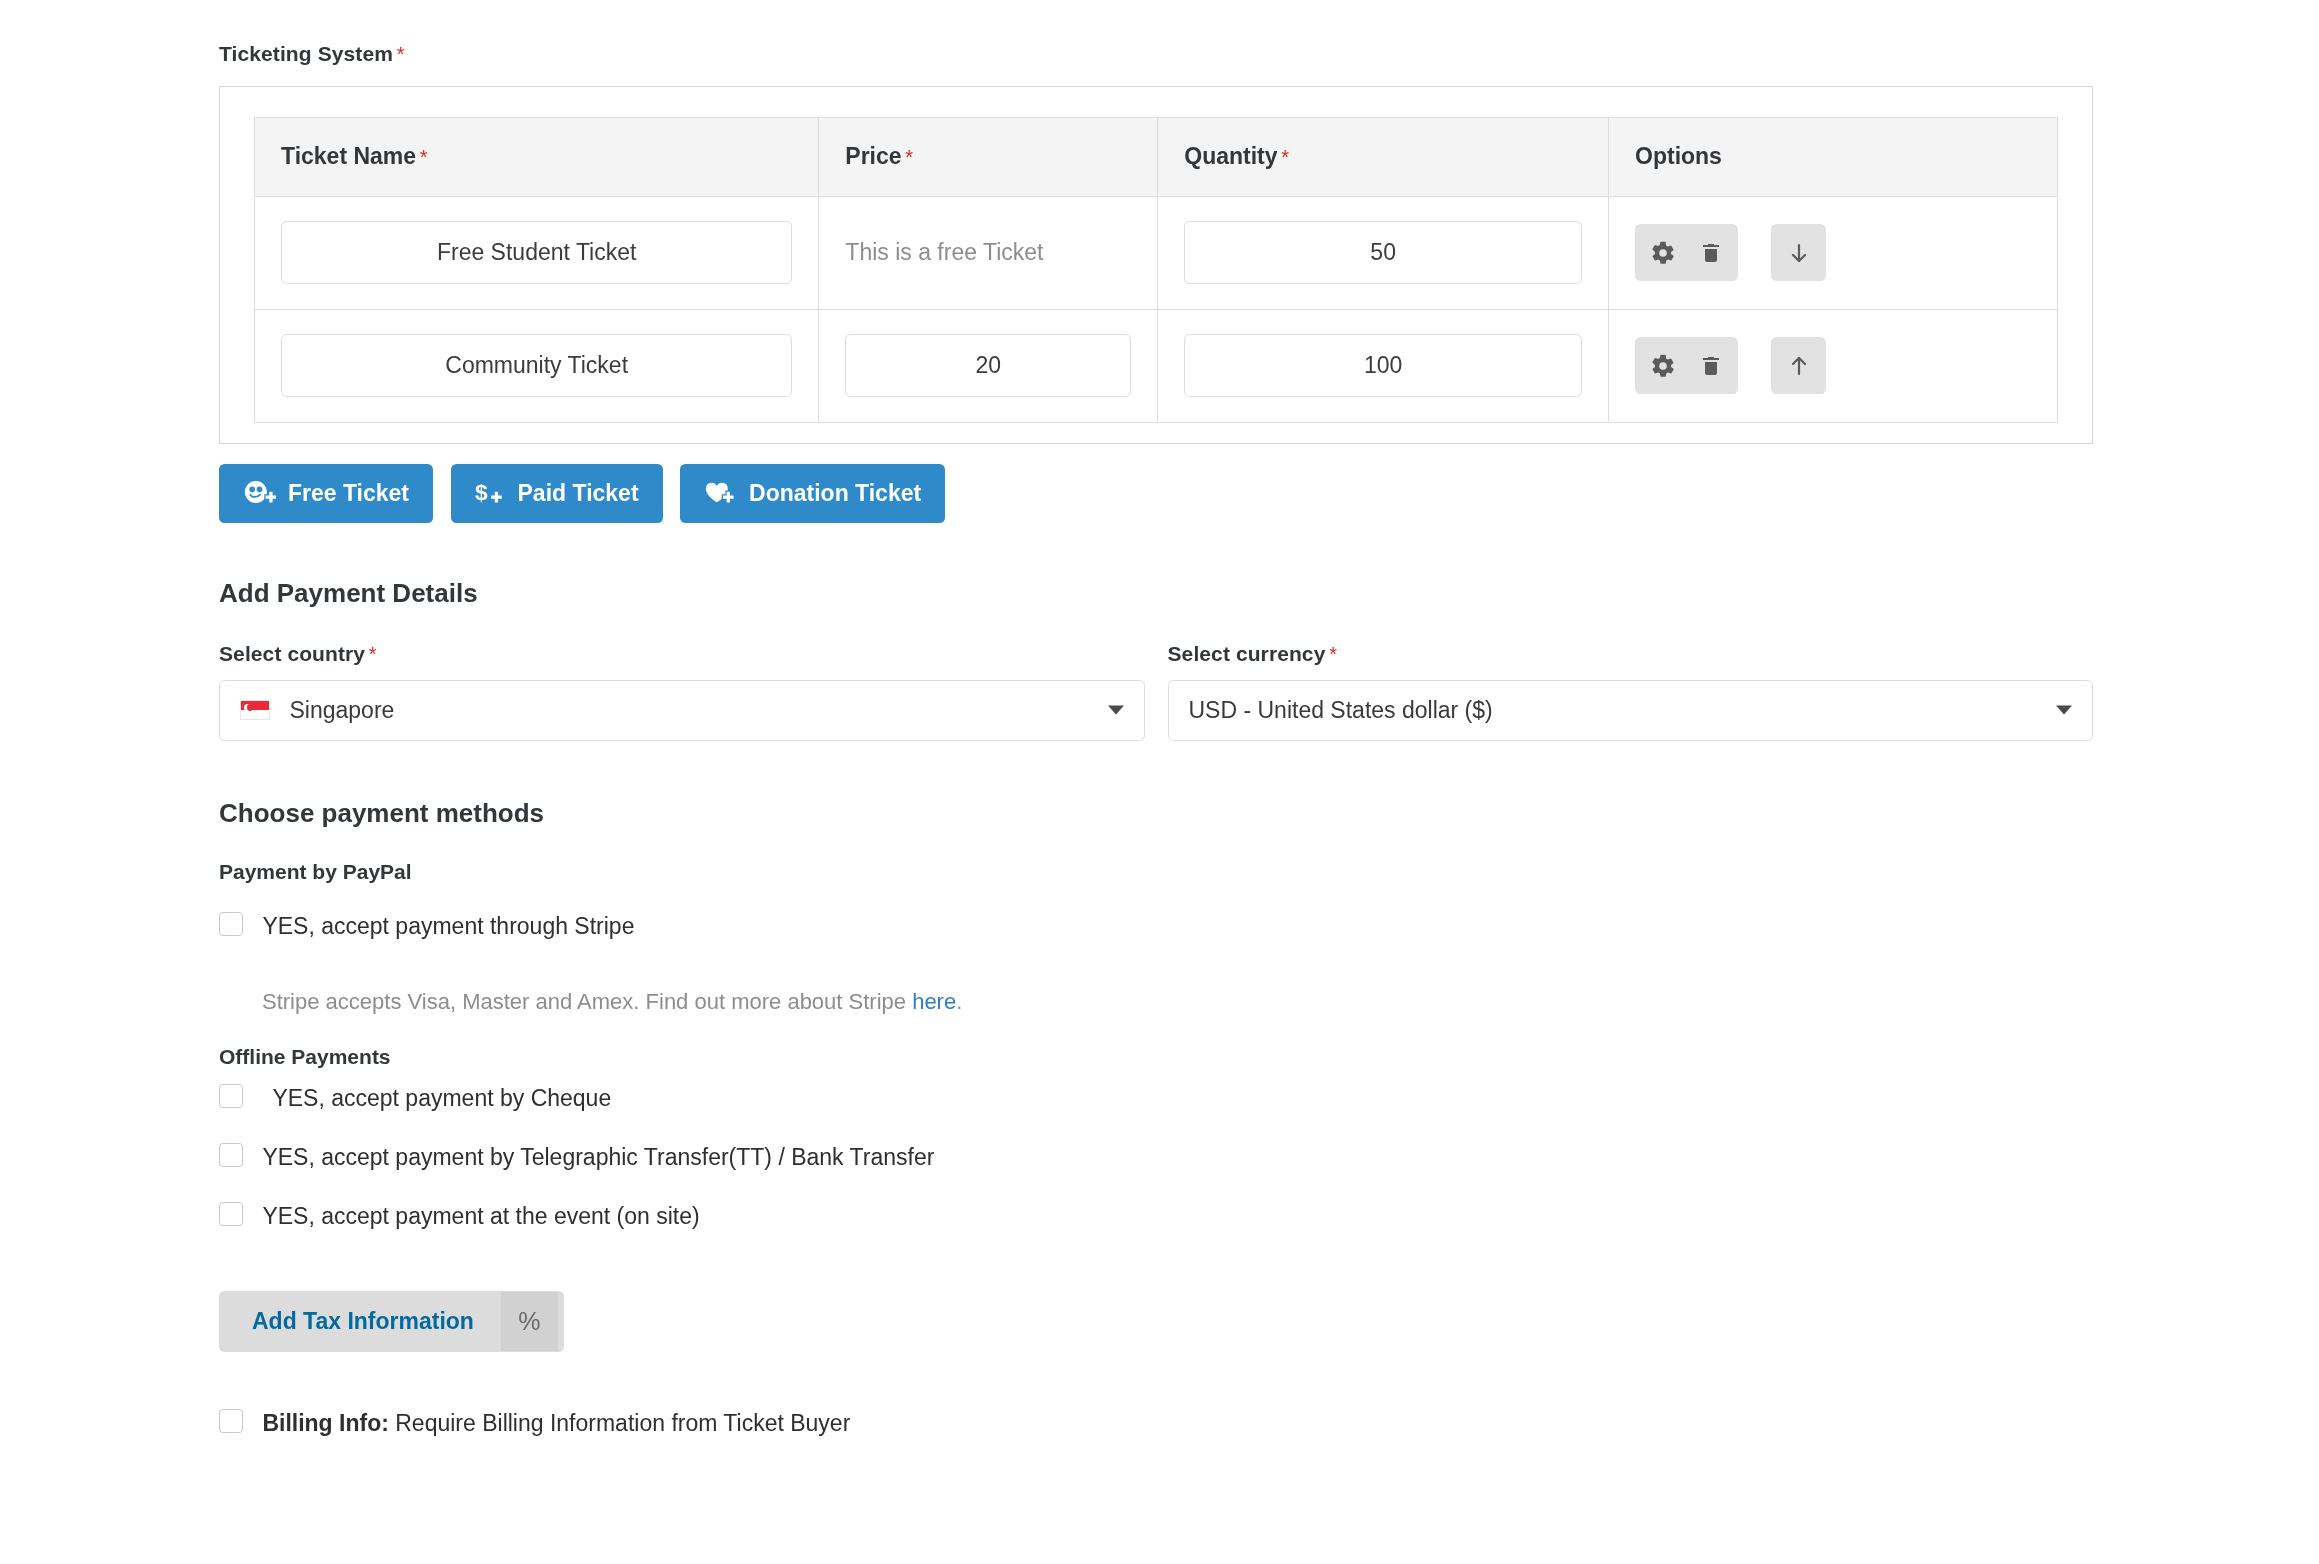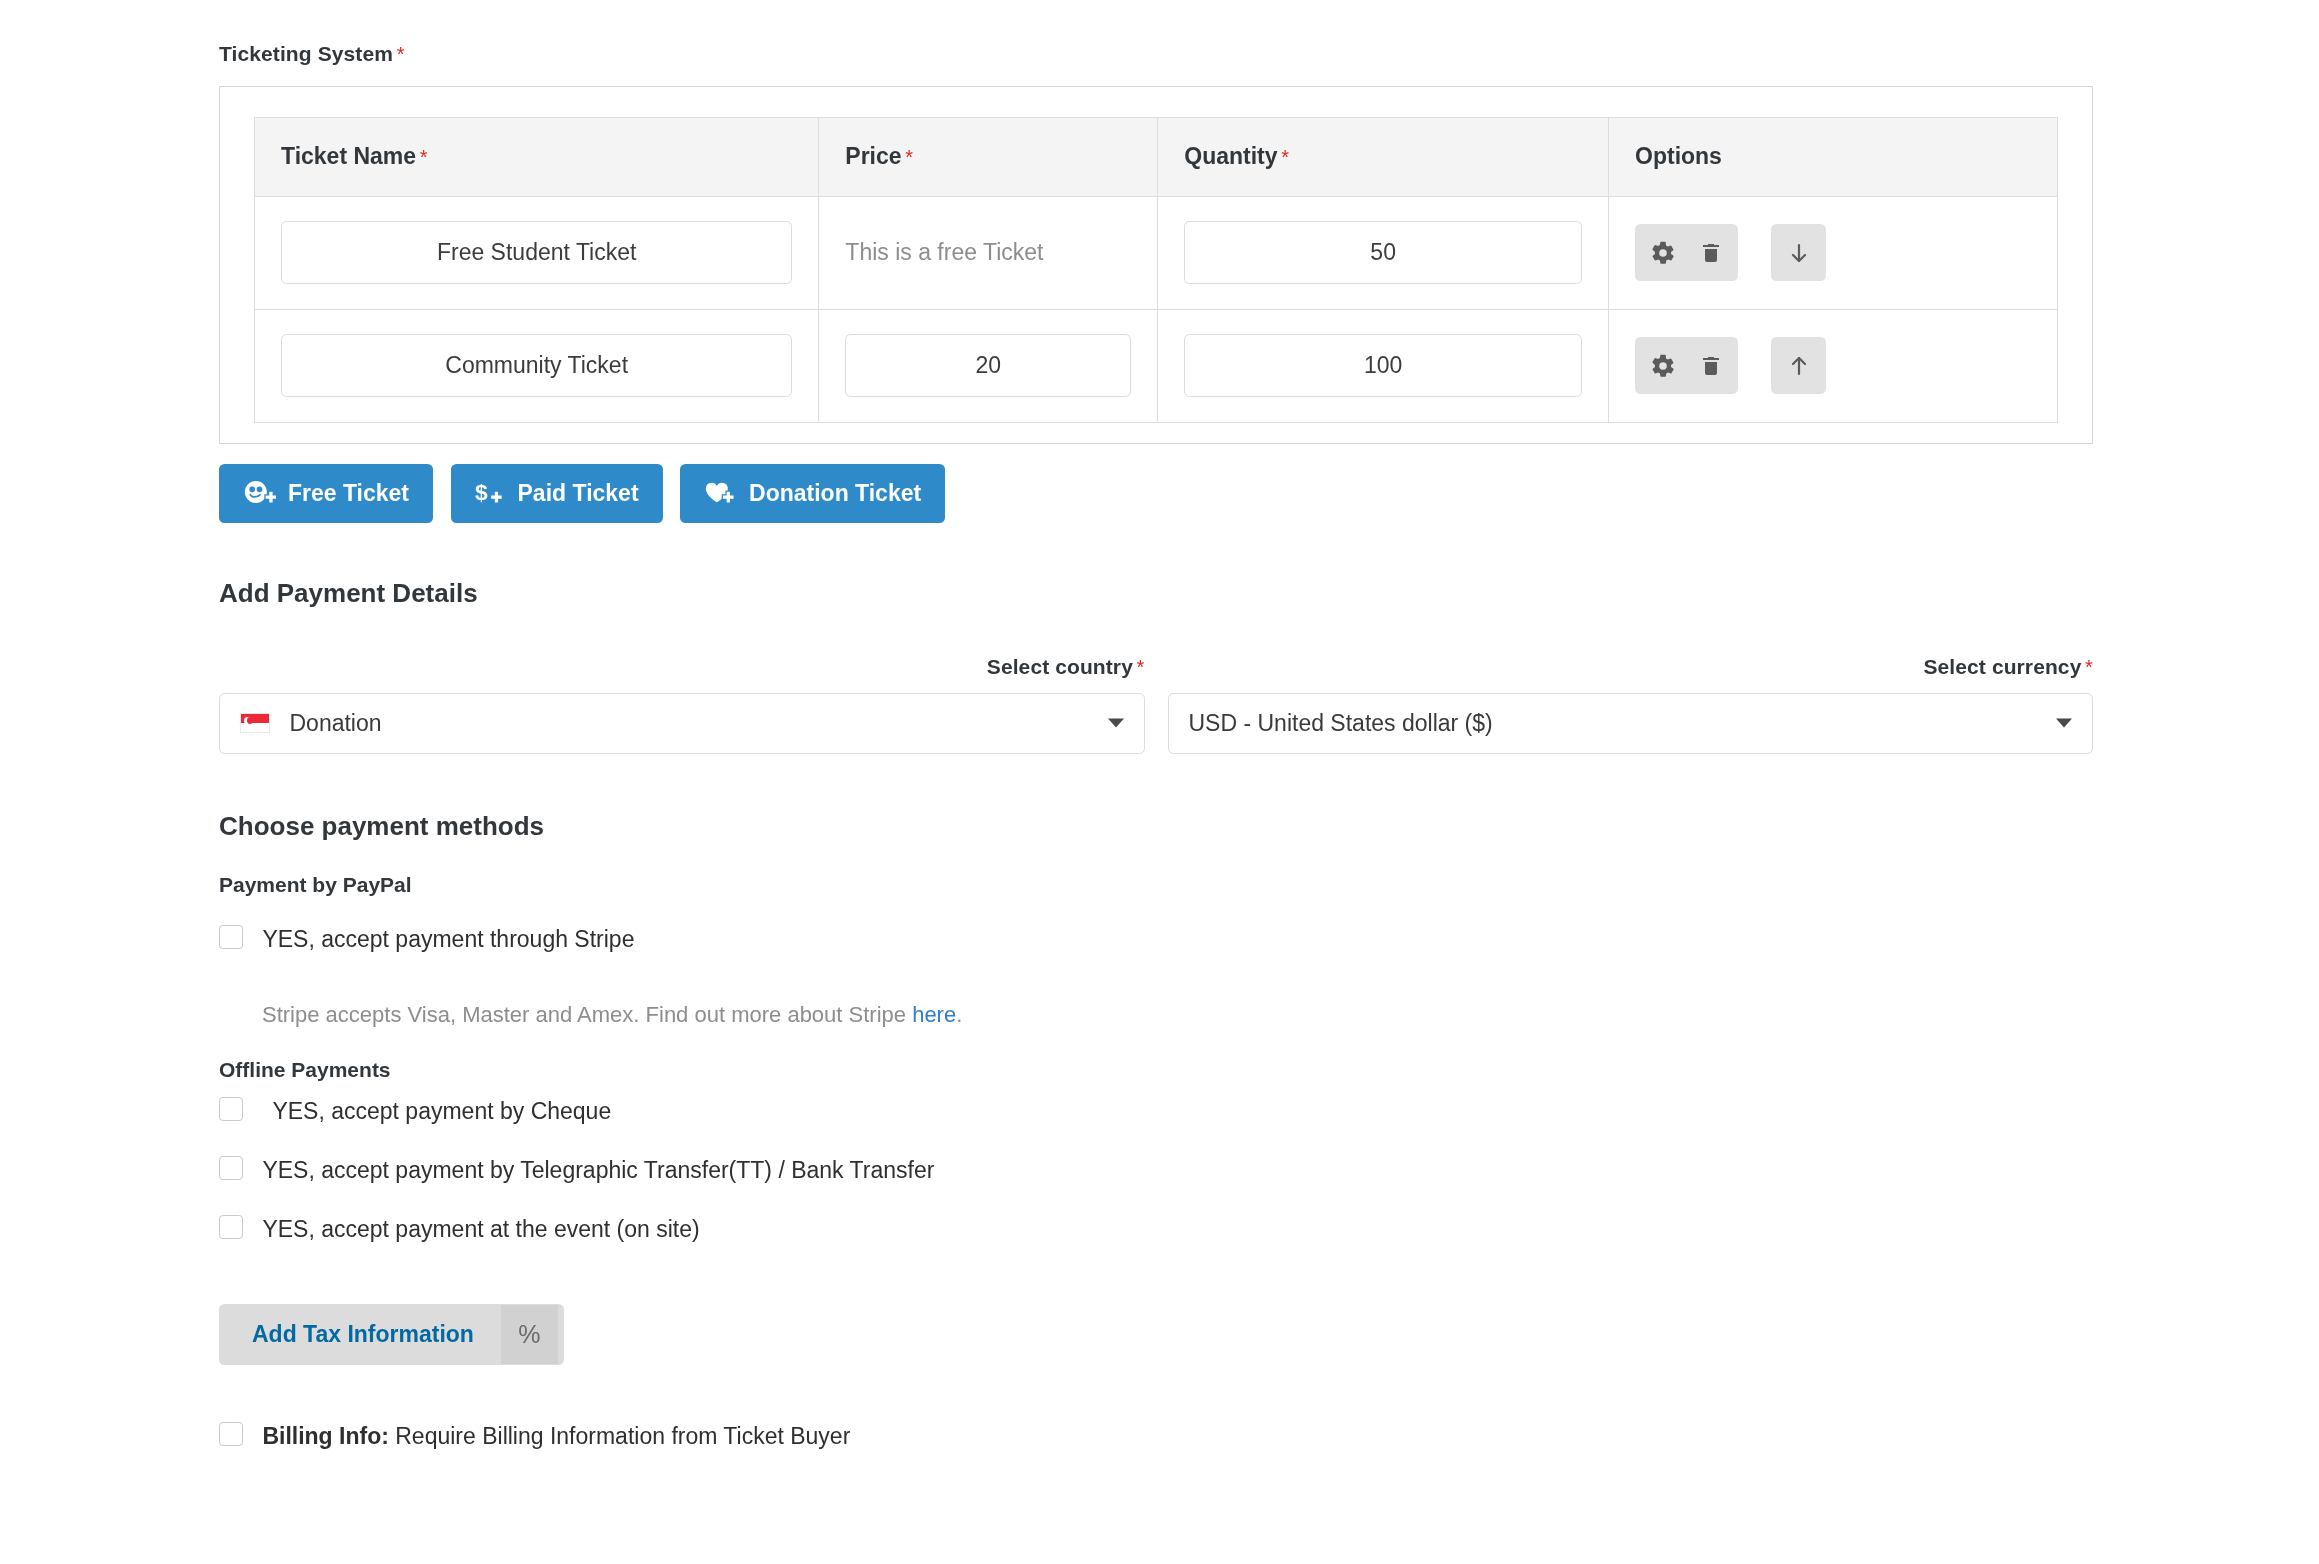--- a/index.html
+++ b/index.html
@@ -316,32 +316,32 @@
               </svg>
         </span>
         <span>Donation Ticket</span>
       </button>
     </div>
   </div>
 
   <div style="margin-top:55px;">
     <div class="sec-title">Add Payment Details</div>
 
-    <div class="two-col" style="margin-top:46px;text-align:right;">
+    <div class="two-col" style="margin-top:33px;">
       <div class="col">
         <div class="field-label">
           <span>Select country</span><span class="req">*</span>
         </div>
         <div class="select-box">
           <span class="sg-flag">
             <span class="top"></span>
                 <span class="moon"></span>
                 <span class="moon2"></span>
           </span>
-          <span class="select-text">Donation</span>
+          <span class="select-text">Singapore</span>
           <span class="caret"></span>
         </div>
       </div>
 
       <div class="col">
         <div class="field-label">
           <span>Select currency</span><span class="req">*</span>
         </div>
         <div class="select-box">
           <span class="select-text">USD - United States dollar ($)</span>

